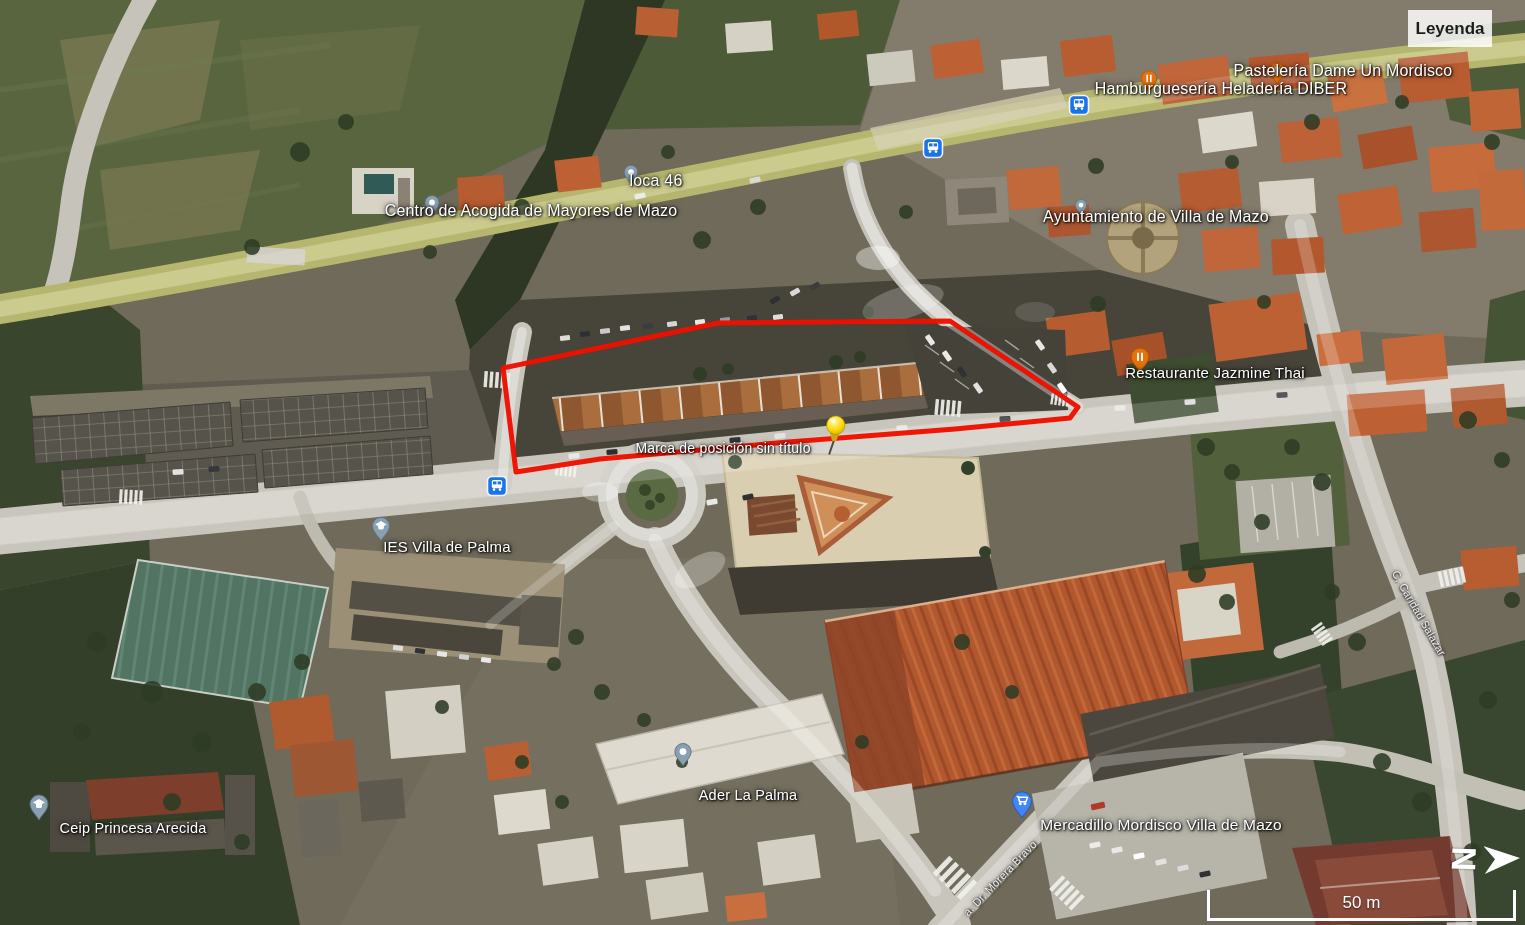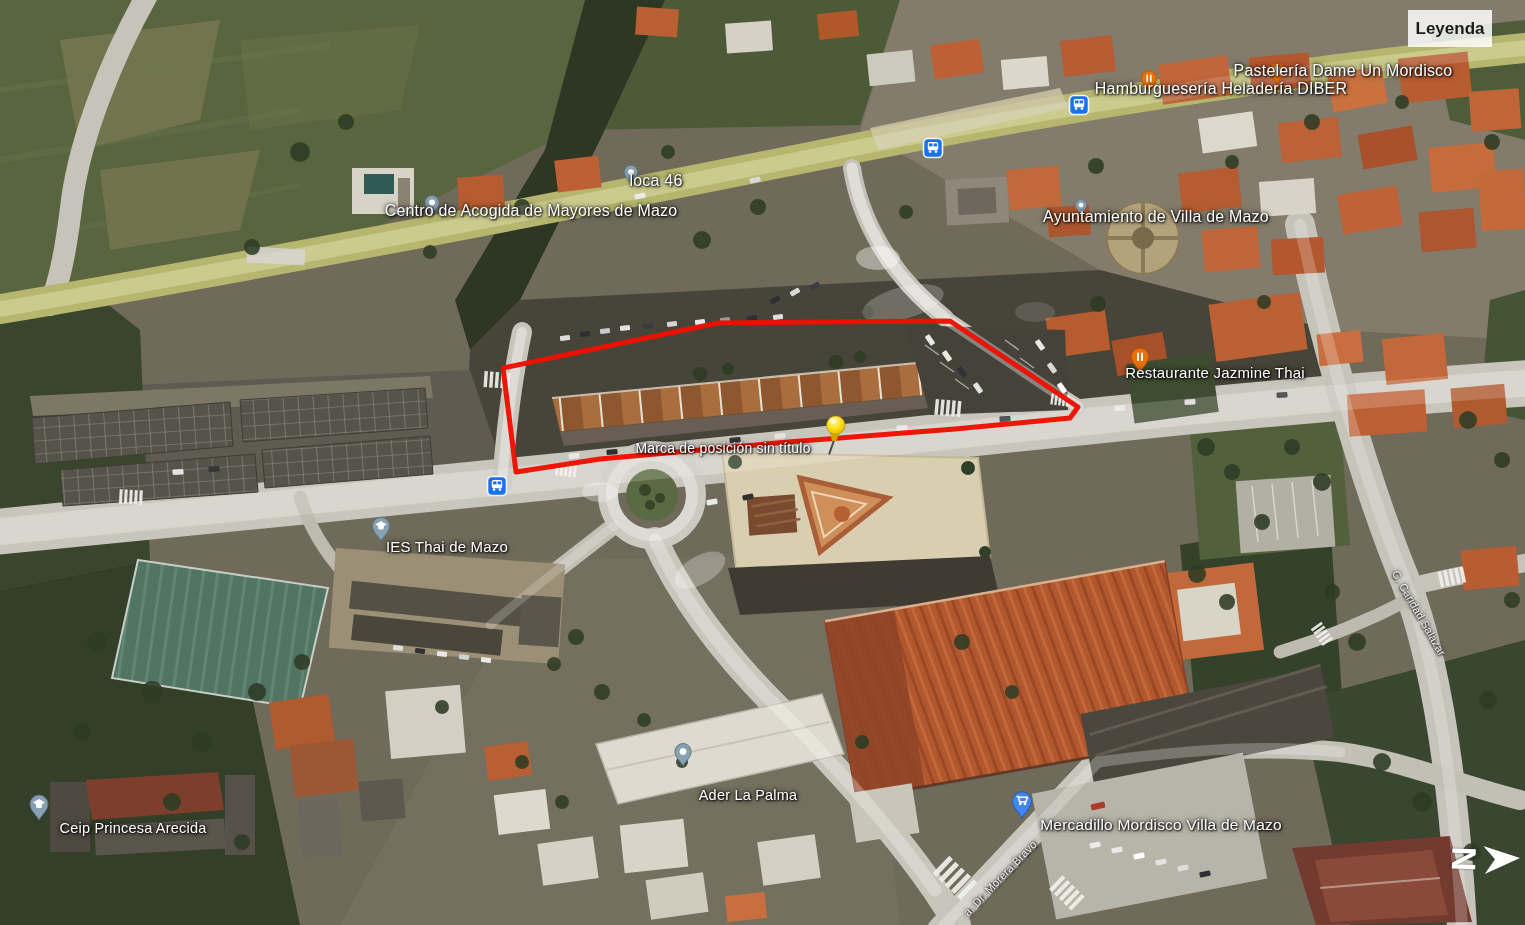--- a/index.html
+++ b/index.html
@@ -569,31 +569,34 @@
   <ellipse cx="-2.5" cy="-12.5" rx="3.2" ry="2.2" fill="#fffbd2" opacity=".85"></ellipse>
 </g>
 </svg>
 
 <div class="map-label lbl-sm" style="left:656px;top:181px">loca 46</div>
 <div class="map-label lbl-sm" style="left:531px;top:211px">Centro de Acogida de Mayores de Mazo</div>
 <div class="map-label lbl-sm" style="left:1221px;top:89px">Hamburguesería Heladería DIBER</div>
 <div class="map-label lbl-sm" style="left:1343px;top:71px">Pastelería Dame Un Mordisco</div>
 <div class="map-label lbl-sm" style="left:1156px;top:217px">Ayuntamiento de Villa de Mazo</div>
 <div class="map-label lbl-md" style="left:1215px;top:372px">Restaurante Jazmine Thai</div>
-<div class="map-label lbl-md" style="left:447px;top:546px">IES Thai de Mazo</div>
+<div class="map-label lbl-md" style="left:447px;top:546px">IES Villa de Palma</div>
 <div class="map-label lbl-lg" style="left:133px;top:828px">Ceip Princesa Arecida</div>
 <div class="map-label lbl-lg" style="left:748px;top:795px">Ader La Palma</div>
 <div class="map-label lbl-lg" style="left:1161px;top:825px;font-size:15.5px">Mercadillo Mordisco Villa de Mazo</div>
 <div class="map-label lbl-xl" style="left:707px;top:448px">Marca de posición sin título</div>
 <div class="map-label lbl-street" style="left:1419px;top:613px;transform:translate(-50%,-50%) rotate(60deg)">C. Caridad Salazar</div>
 <div class="map-label lbl-street" style="left:1000px;top:878px;transform:translate(-50%,-50%) rotate(-46deg)">a. Dr. Morera Bravo</div>
 
 
 <div class="legend-btn">Leyenda</div>
 
 
+<div class="scalebar">
+  <div class="dist">50 m</div>
+</div>
 
 <div class="compass-n">N</div>
 <svg class="compass-arrow" width="42" height="42">
   <polygon points="0,7 36,21 0,35 11,21" fill="#fff" transform="rotate(-3 18 21)"></polygon>
 </svg>
 
 </div>
 
 </body></html>

